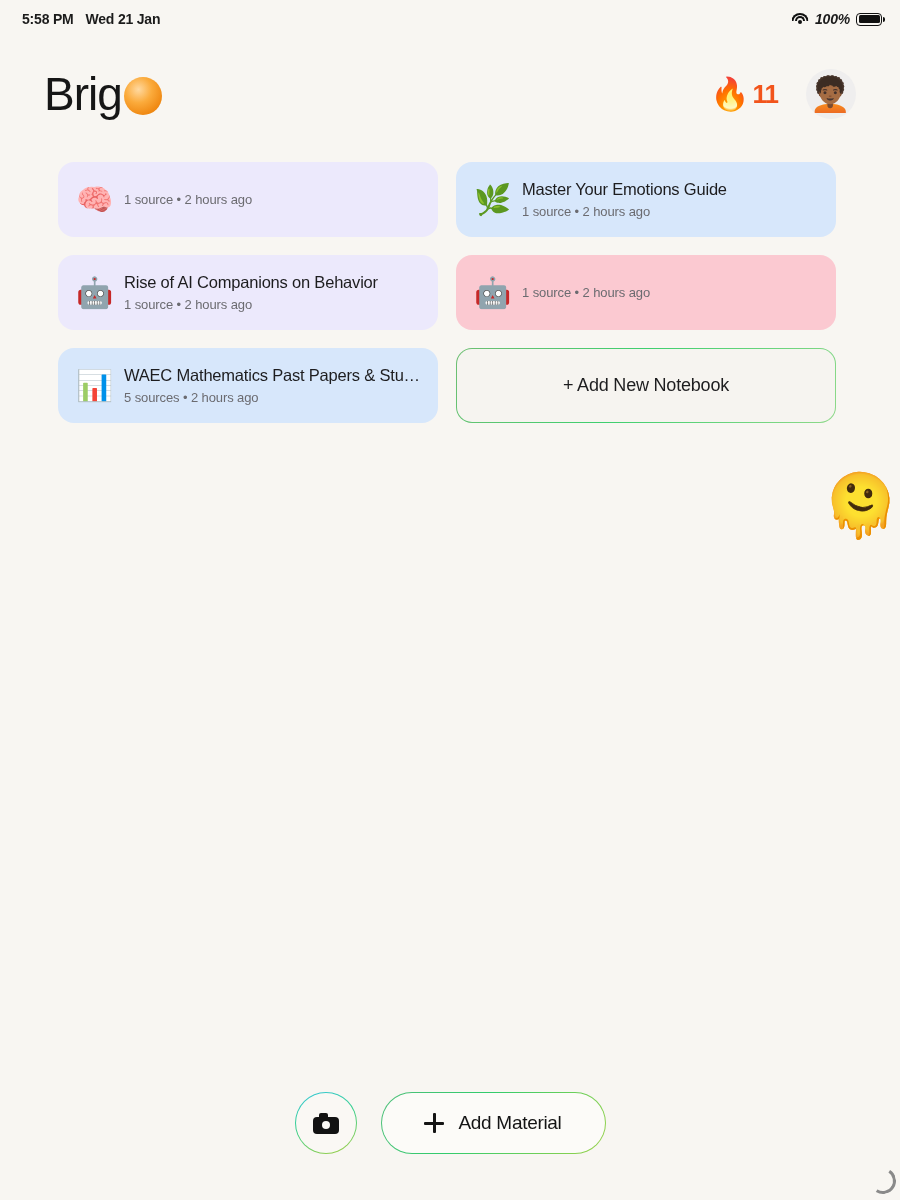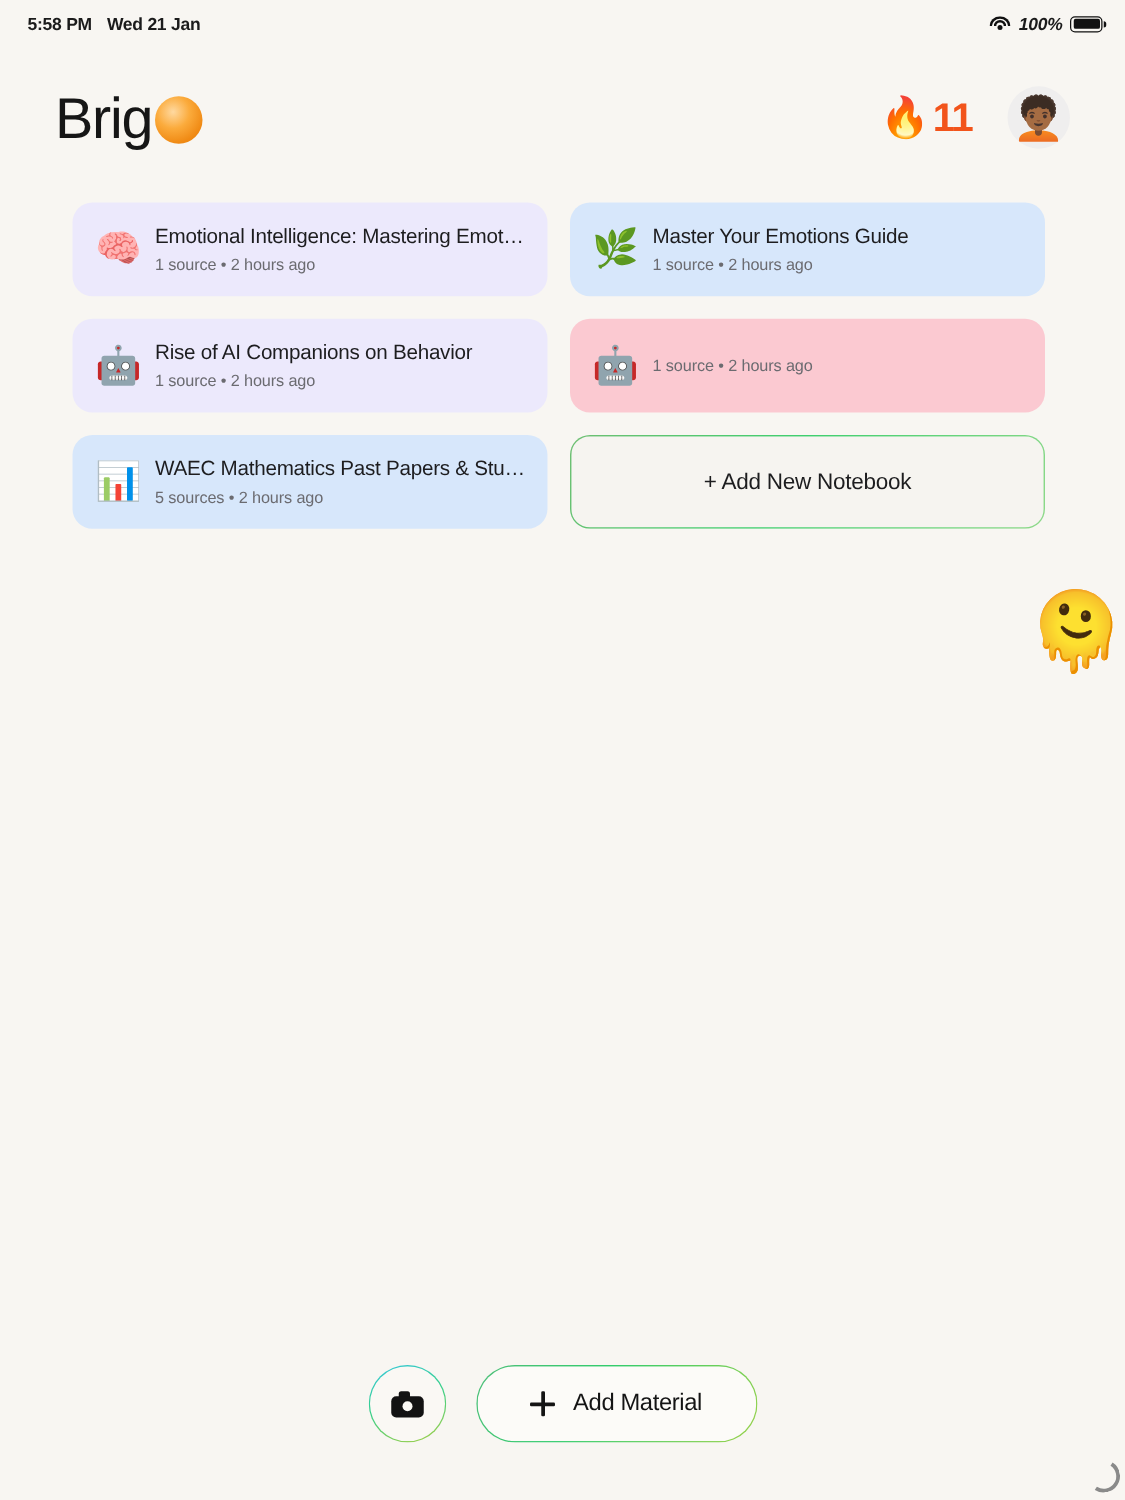--- a/index.html
+++ b/index.html
@@ -52,21 +52,21 @@
     font-size:46px; font-weight:400; color:#161616;
     letter-spacing:-1px; line-height:1;
   }
   .logo-dot{
     width:38px; height:38px; border-radius:50%; margin-left:2px; margin-top:6px;
     background:radial-gradient(circle at 38% 33%, #ffd9a0 0%, #fbab3c 38%, #f08a14 72%, #e07c0c 100%);
   }
   .header-right{ display:flex; align-items:center; gap:28px; }
   .streak{ display:flex; align-items:center; gap:2px; }
   .streak-emoji{ font-size:32px; line-height:1; }
-  .streak-count{ font-size:32px; font-weight:700; color:#f2541b; letter-spacing:-1px; }
+  .streak-count{ font-size:26px; font-weight:700; color:#f2541b; letter-spacing:-1px; }
   .avatar{
     width:50px; height:50px; border-radius:50%;
     background:#efeeee;
     display:flex; align-items:center; justify-content:center;
     font-size:34px; overflow:hidden;
   }
 
   
   .grid{
     position:absolute; top:162px; left:58px;
@@ -203,21 +203,20 @@
       <span>🧑🏾‍🦱</span>
     </div>
   </div>
 </div>
 
 <div class="grid">
 
   <div class="nb-card" style="background:#ece9fc">
     <span class="nb-emoji">🧠</span>
     <span class="nb-meta">
-      <span class="nb-title">Emotional Intelligence: Mastering Emot…</span>
       <span class="nb-sub">1 source • 2 hours ago</span>
     </span>
   </div>
 
   <div class="nb-card" style="background:#d7e7fb">
     <span class="nb-emoji">🌿</span>
     <span class="nb-meta">
       <span class="nb-title">Master Your Emotions Guide</span>
       <span class="nb-sub">1 source • 2 hours ago</span>
     </span>

